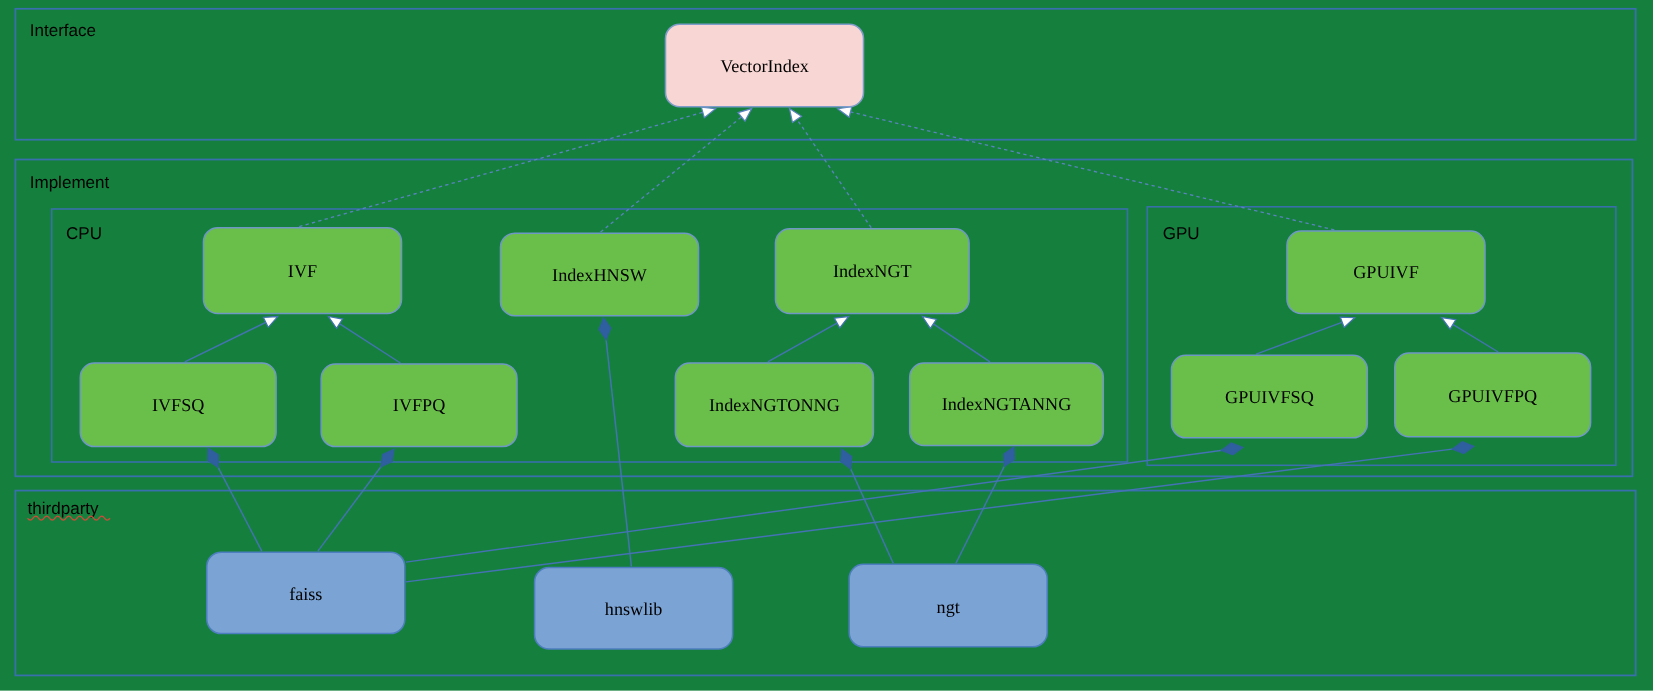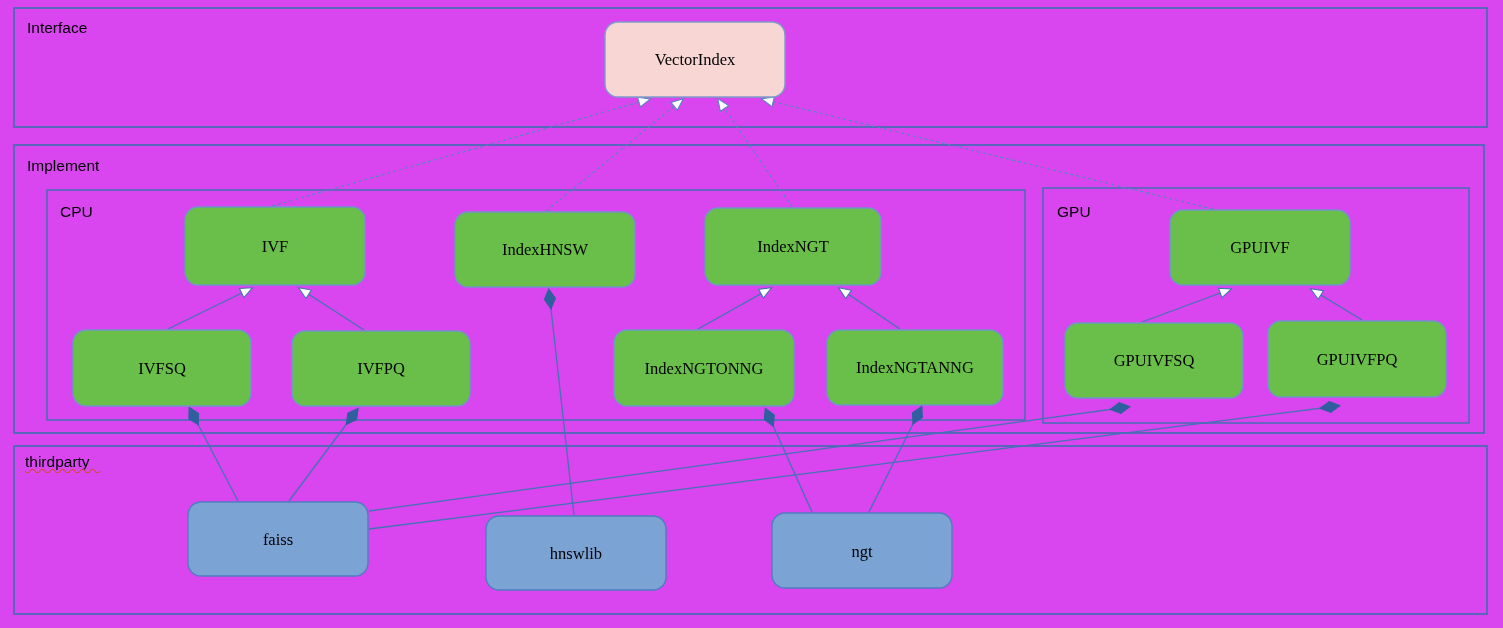--- a/index.html
+++ b/index.html
@@ -1,16 +1,16 @@
 <!DOCTYPE html>
 <html><head>
 <meta charset="utf-8">
 <style>
   html,body { margin:0; padding:0; background:#ffffff; }
-  .canvas { position:relative; width:1503px; height:628px; background:#d946ef;
+  .canvas { position:relative; width:1503px; height:628px; background:#15803d;
             font-family:"Liberation Sans", sans-serif; }
   svg { display:block; }
 
   .section-frame { fill:none; stroke:#3a6fae; stroke-width:1.6; }
   .sub-frame    { fill:none; stroke:#3a6fae; stroke-width:1.4; }
 
   .section-label { font-family:"Liberation Sans", sans-serif; font-size:15.5px; fill:#000000; }
 
   .node-label { font-family:"Liberation Serif", serif; font-size:16.5px; fill:#000000;
                 text-anchor:middle; }

